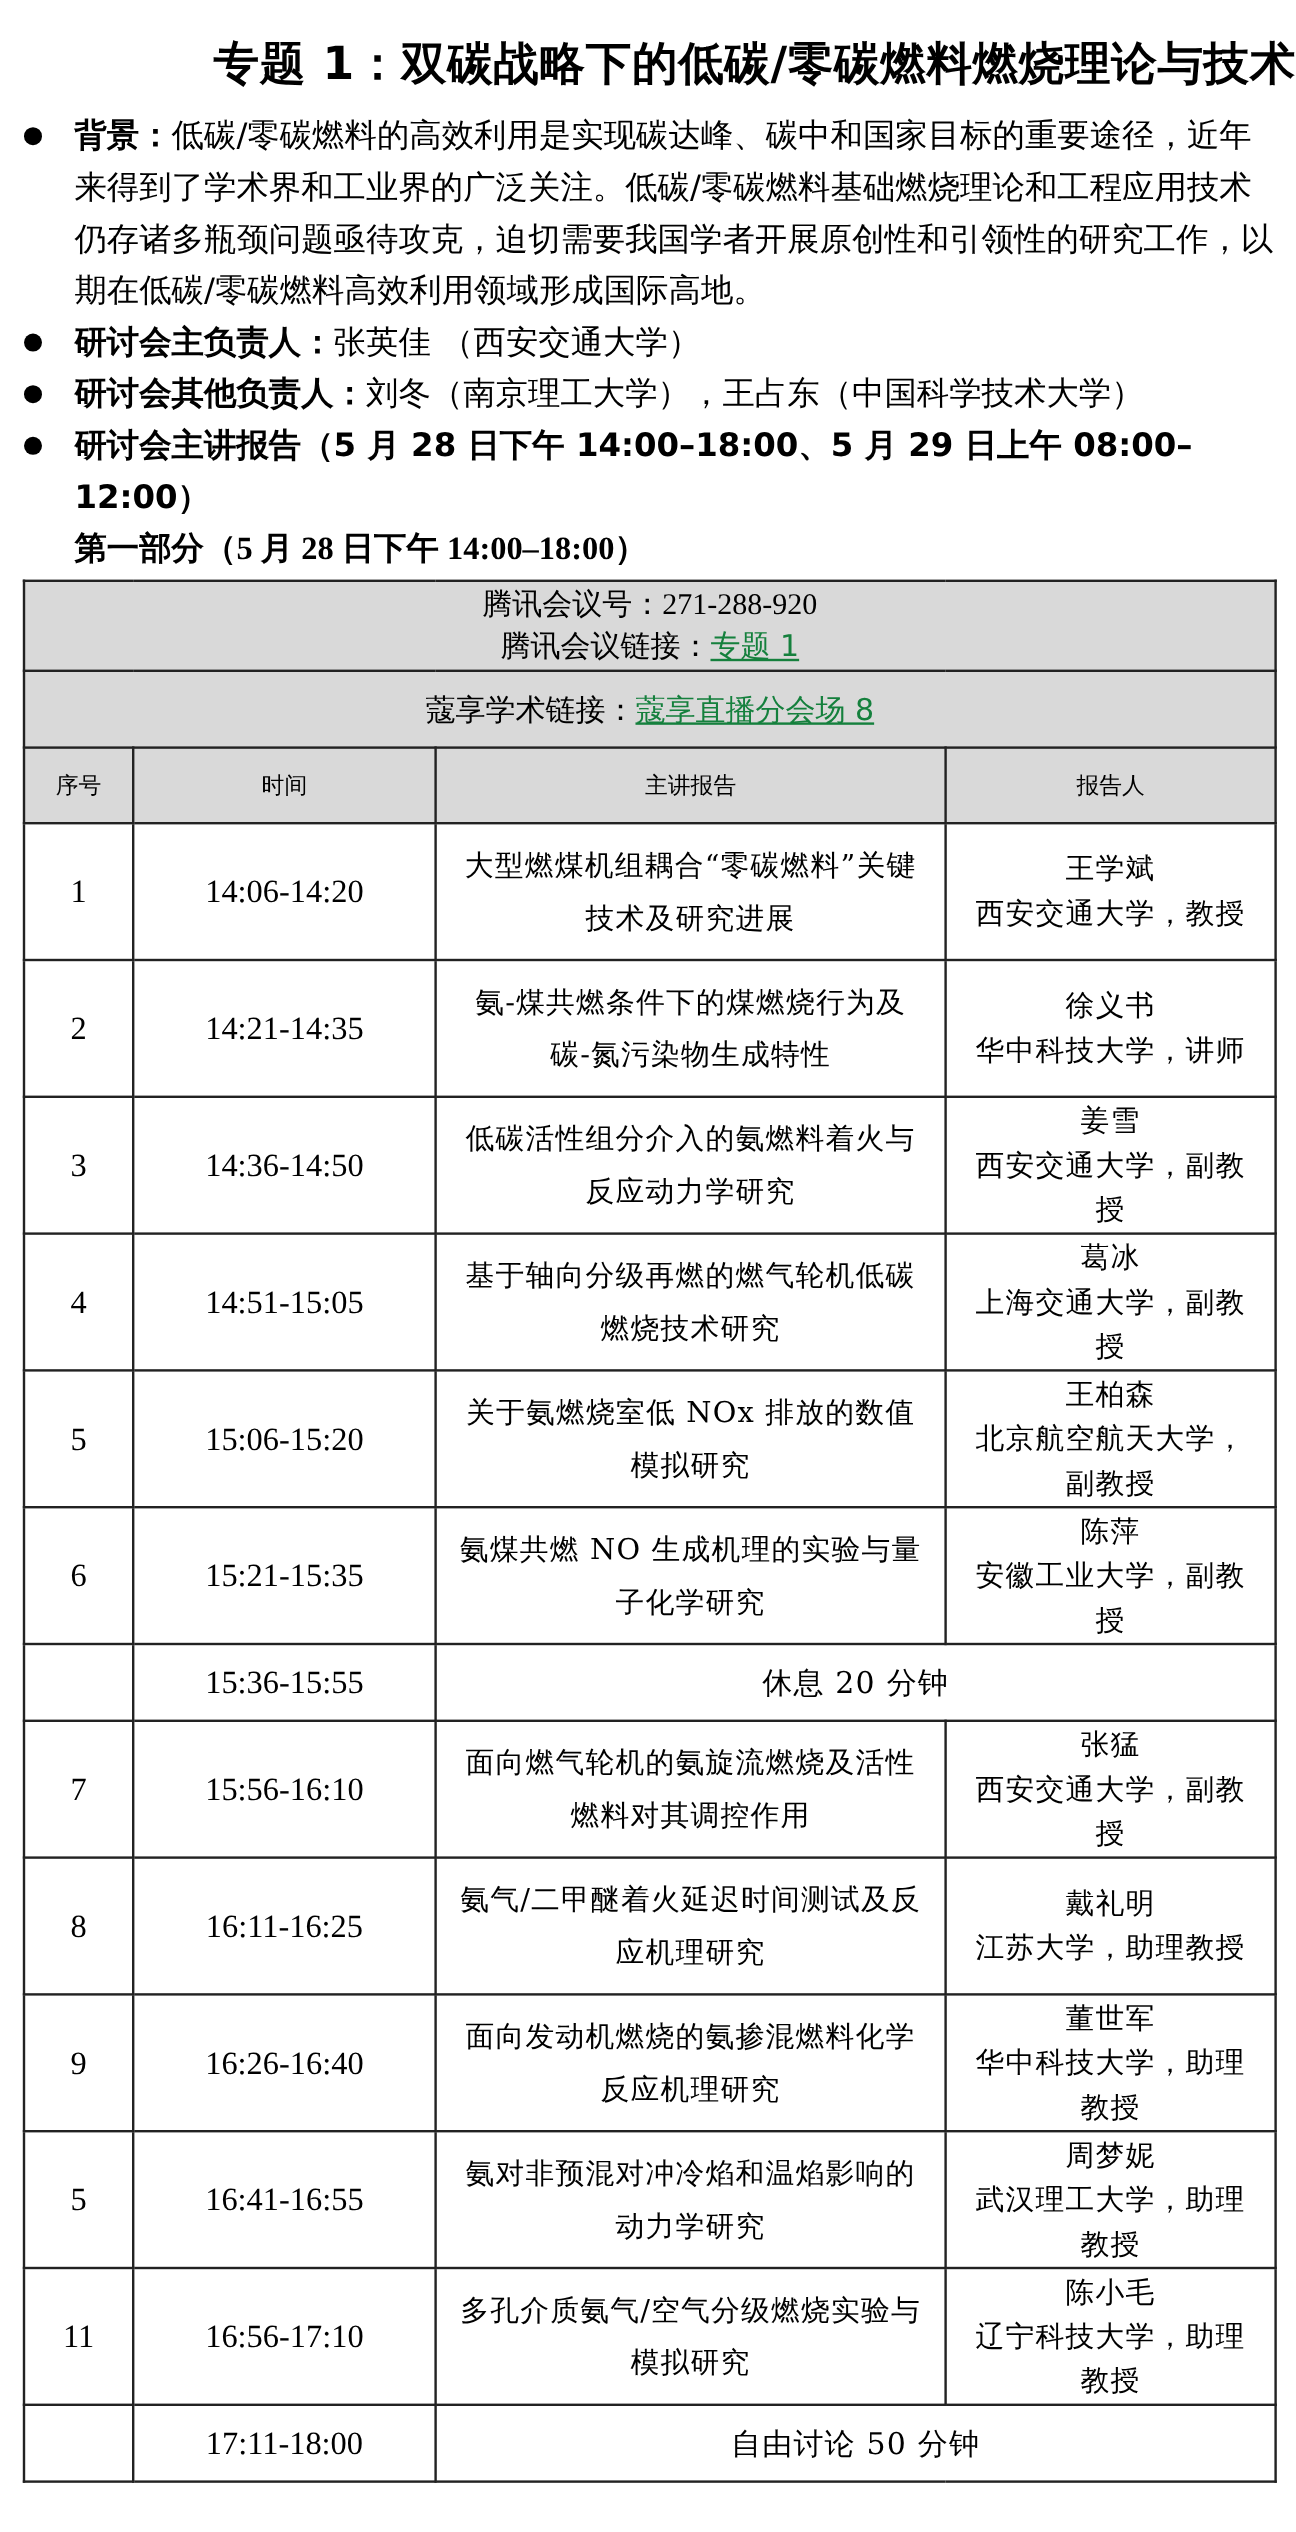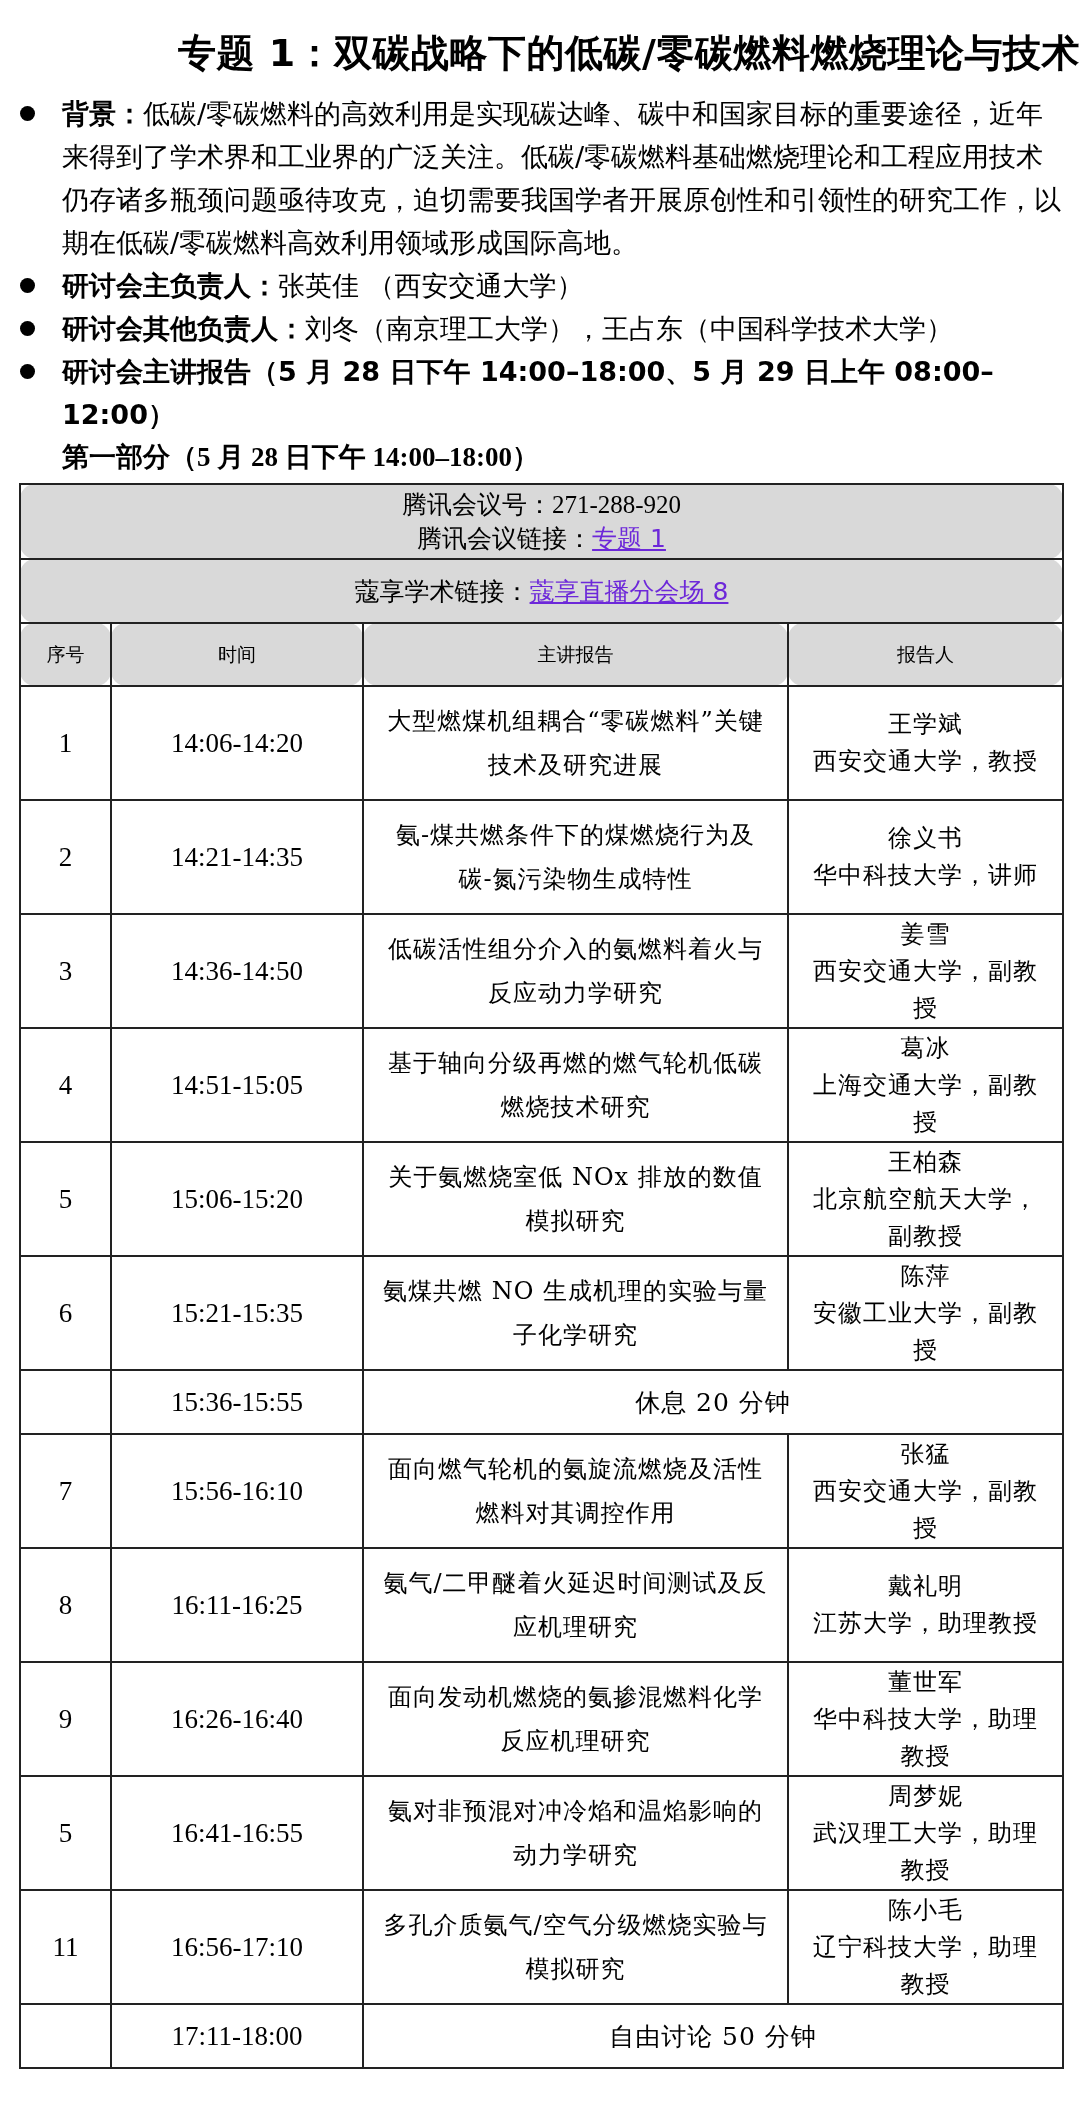--- a/index.html
+++ b/index.html
@@ -28,31 +28,31 @@
     }
 
     table.sched {
       position: absolute; left: 19px; top: 483px; width: 1043px;
       border-collapse: collapse; table-layout: fixed;
     }
     table.sched td {
       border: 2px solid #222; text-align: center; vertical-align: middle;
       padding: 0 6px; font-size: 19px;
     }
-    .gray td { background: #d9d9d9; border-radius: 15px; }
+    .gray td { background: #d9d9d9; }
     .info-cell { height: 73px; line-height: 34px; font-family: "DejaVu Sans", sans-serif; font-size: 25px !important; }
     .kx-cell { height: 62px; font-family: "DejaVu Sans", sans-serif; font-size: 25px !important; }
     .hdr td { height: 61px; font-family: "DejaVu Sans", sans-serif; font-size: 26px; }
     .row td { height: 112px; }
     .short td { height: 62px; }
     .t-num, .t-time { font-family: "Liberation Serif", serif; font-size: 27px !important; }
     .t-topic { font-family: "DejaVu Serif", serif; font-size: 24px !important; line-height: 44px; padding: 0 18px !important; letter-spacing: 1px; }
     .t-speaker { font-family: "DejaVu Serif", serif; font-size: 24px !important; line-height: 37px; padding: 0 14px !important; letter-spacing: 1px; }
     .t-break { font-family: "DejaVu Serif", serif; font-size: 25px !important; letter-spacing: 1px; }
-    a.link { color: #6d28d9; }
+    a.link { color: #15803d; }
     .lat { font-family: "Liberation Serif", serif; }
   </style>
 </head>
 <body>
 
 <div class="title">专题 1：双碳战略下的低碳/零碳燃料燃烧理论与技术</div>
 
 <div class="bullets">
   <div class="bullet">
     <span class="dot"></span>

